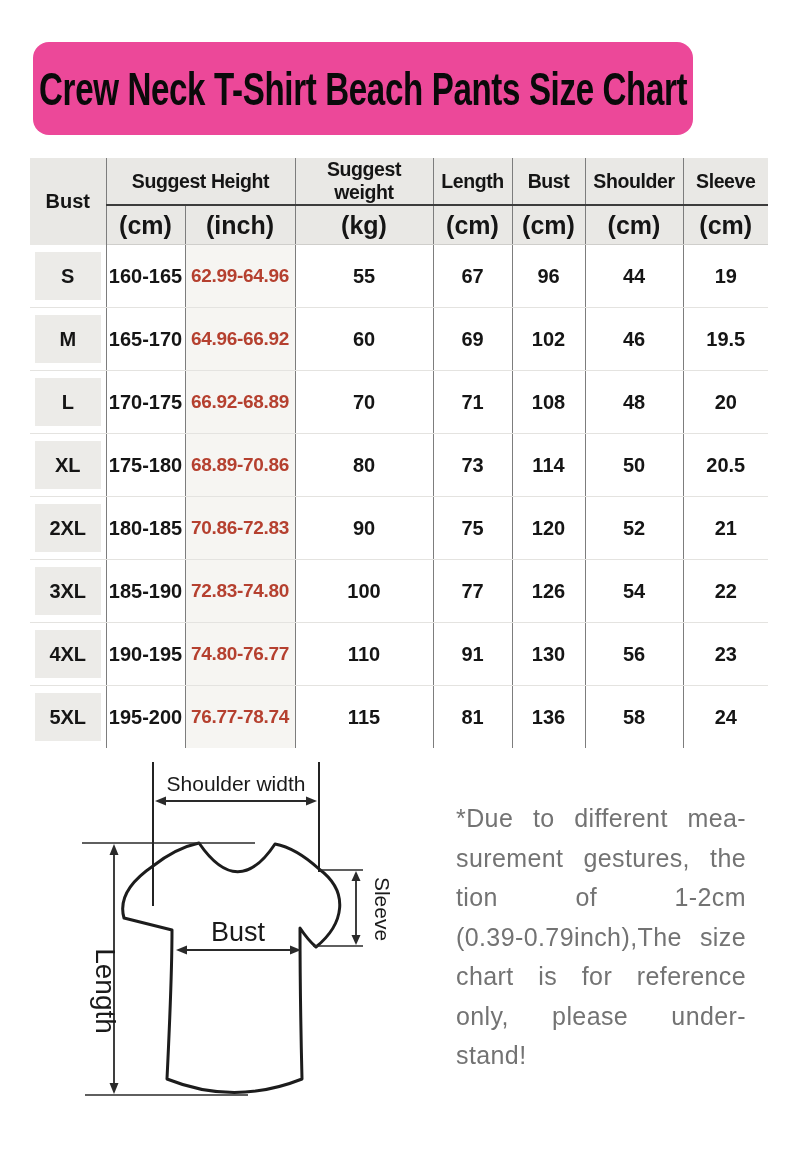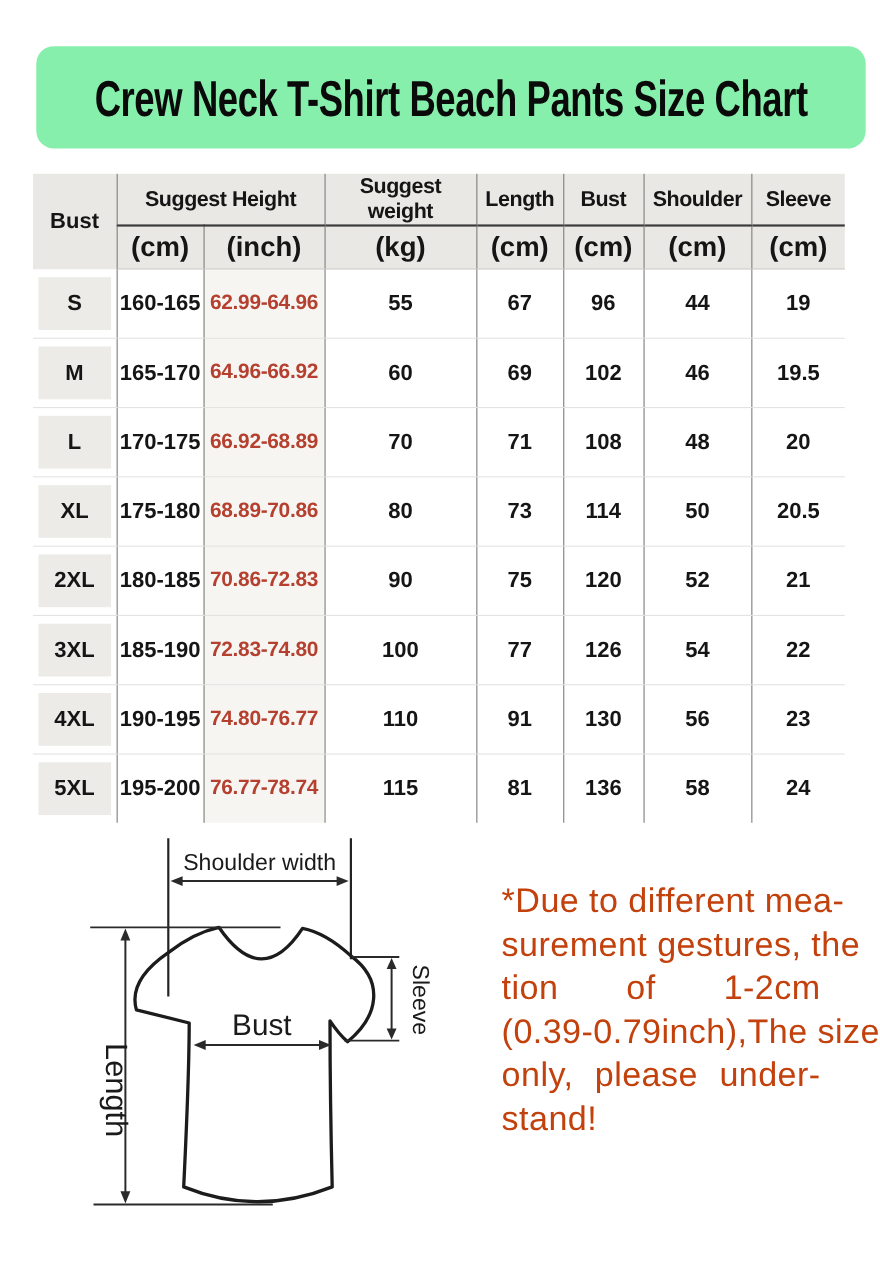--- a/index.html
+++ b/index.html
@@ -2,22 +2,22 @@
 <html><head>
 <meta charset="utf-8">
 <style>
   html,body{margin:0;padding:0;}
   body{
     width:800px;height:1167px;position:relative;background:#ffffff;
     font-family:"Liberation Sans",sans-serif;overflow:hidden;
   }
   
   .banner{
-    position:absolute;left:33px;top:42px;width:754px;height:93px;
-    background:#86efac;border-radius:16px;
+    position:absolute;left:33px;top:42px;width:660px;height:93px;
+    background:#ec4899;border-radius:16px;
     display:flex;align-items:center;justify-content:center;
   }
   .banner-title{
     font-size:46px;font-weight:700;color:#0a0a0a;white-space:nowrap;
     transform:scaleX(0.72);letter-spacing:-0.5px;
   }
   
   .size-table{
     position:absolute;left:30px;top:158px;width:738px;
     border-collapse:collapse;table-layout:fixed;
@@ -37,21 +37,21 @@
   .td-inch{color:#b5402f !important;background:#f6f5f2 !important;font-size:19px !important;letter-spacing:-0.3px;}
   .td-size{background:#ffffff !important;}
   .size-chip{
     background:#ecebe8;margin:7px 5px;height:48px;line-height:48px;
     font-size:20px;font-weight:700;color:#151515;
   }
   
   .diagram{position:absolute;left:60px;top:758px;width:360px;height:404px;}
   .disclaimer{
     position:absolute;left:456px;top:799px;width:290px;
-    font-size:31px;line-height:39.5px;color:#c2410c;letter-spacing:0.4px;
+    font-size:25px;line-height:39.5px;color:#737373;letter-spacing:0.4px;
   }
   .disc-line{text-align:justify;text-align-last:justify;white-space:nowrap;}
   .disc-line.last-line{text-align-last:left;}
 </style>
 </head>
 <body>
 
 <div class="banner">
   <div class="banner-title">Crew Neck T-Shirt Beach Pants Size Chart</div>
 </div>
@@ -219,15 +219,16 @@
     <polygon points="241,192 230,187.5 230,196.5" fill="#2a2a2a"></polygon>
     <text x="178" y="183" text-anchor="middle" font-size="27" font-weight="500" fill="#1a1a1a">Bust</text>
   </svg>
 </div>
 
 <div class="disclaimer">
   <div class="disc-line">*Due to different mea-</div>
   <div class="disc-line">surement gestures, the</div>
   <div class="disc-line">tion of 1-2cm</div>
   <div class="disc-line">(0.39-0.79inch),The size</div>
+  <div class="disc-line">chart is for reference</div>
   <div class="disc-line">only, please under-</div>
   <div class="disc-line last-line">stand!</div>
 </div>
 
 </body></html>

